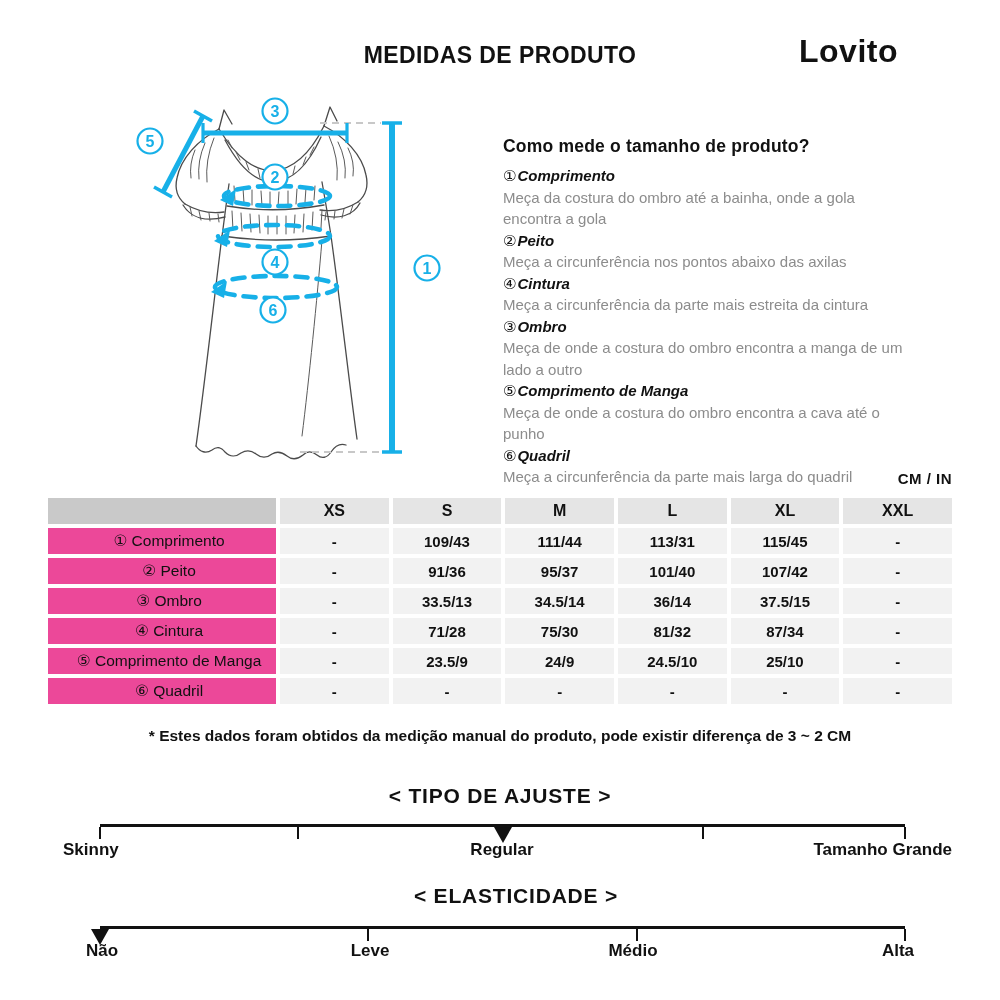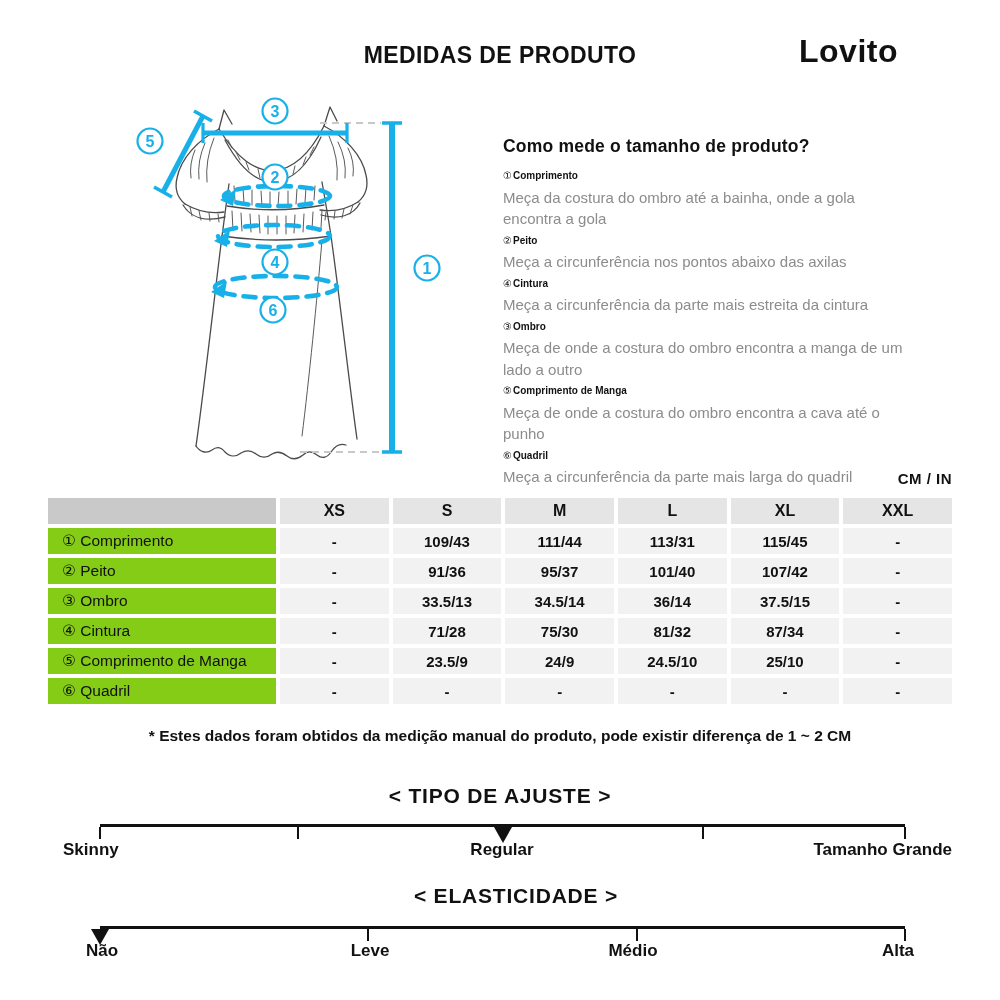--- a/index.html
+++ b/index.html
@@ -21,32 +21,32 @@
   .cyan-line { stroke:#17b0e8; fill:none; }
   .cyan-dash { stroke:#17b0e8; fill:none; stroke-width:4.6; stroke-dasharray:12 9; stroke-linecap:round; }
   .guide-dash { stroke:#c8c8c8; stroke-width:2; stroke-dasharray:7 5; fill:none; }
   .callout circle { fill:#fff; stroke:#17b0e8; stroke-width:2.2; }
   .callout text { fill:#17b0e8; font-size:16px; font-weight:700; text-anchor:middle;
                   font-family:"Liberation Sans","DejaVu Sans",sans-serif; }
 
   
   .howto { position:absolute; left:503px; top:96px; width:405px;margin-top:40px; }
   .howto-heading { font-size:17.5px; font-weight:800; margin-bottom:8px; letter-spacing:.2px; }
-  .hlabel { font-size:10px; font-weight:700; line-height:21.5px; }
+  .hlabel { font-size:15px; font-weight:700; line-height:21.5px;font-style:italic; }
   .hnum { font-weight:400; margin-right:1px; }
   .hdesc { font-size:15px; color:#8c8c8c; line-height:21.5px; font-weight:400; }
 
   
   .units { position:absolute; right:48px; top:470px; font-size:15px; font-weight:700; letter-spacing:.5px; }
   table.size-table { position:absolute; left:44px; top:494px; width:912px;
                      border-collapse:separate; border-spacing:4px; table-layout:fixed; }
   .size-table th, .size-table td { height:26px; vertical-align:middle; }
   .size-table th { background:#e5e5e5; font-size:16px; font-weight:700; text-align:center; }
   .size-table th.corner { background:#c9c9c9; }
-  .size-table td.rowlabel { background:#84cc16; text-align:left; padding-left:14px;
+  .size-table td.rowlabel { background:#ec4899; text-align:center; padding-left:14px;
                             font-size:15.5px; font-weight:400; }
   .size-table td.val { background:#f2f2f2; text-align:center; font-size:15px; font-weight:700; }
 
   .footnote { position:absolute; left:0; right:0; top:727px; text-align:center;
               font-size:15.5px; font-weight:700; }
 
   
   .scale-title { position:absolute; left:0; right:0; text-align:center;
                  font-size:21px; font-weight:800; letter-spacing:.8px; }
   .scale-line { position:absolute; left:100px; width:805px; height:3px; background:#111; }
@@ -276,21 +276,21 @@
         <td class="val">-</td>
         <td class="val">-</td>
         <td class="val">-</td>
         <td class="val">-</td>
         <td class="val">-</td>
         <td class="val">-</td>
       </tr>
     </tbody>
   </table>
 
-  <div class="footnote">* Estes dados foram obtidos da medição manual do produto, pode existir diferença de 1 ~ 2 CM</div>
+  <div class="footnote">* Estes dados foram obtidos da medição manual do produto, pode existir diferença de 3 ~ 2 CM</div>
 
   <div class="scale-title fit-title">&lt; TIPO DE AJUSTE &gt;</div>
   <div class="scale-line fit-line">
     <div class="tick" style="left:0%"></div>
     <div class="tick" style="left:24.6%"></div>
     <div class="tick" style="left:74.9%"></div>
     <div class="tick" style="left:100%"></div>
     <div class="marker" style="left:50%"></div>
   </div>
   <div class="scale-labels fit-labels">

